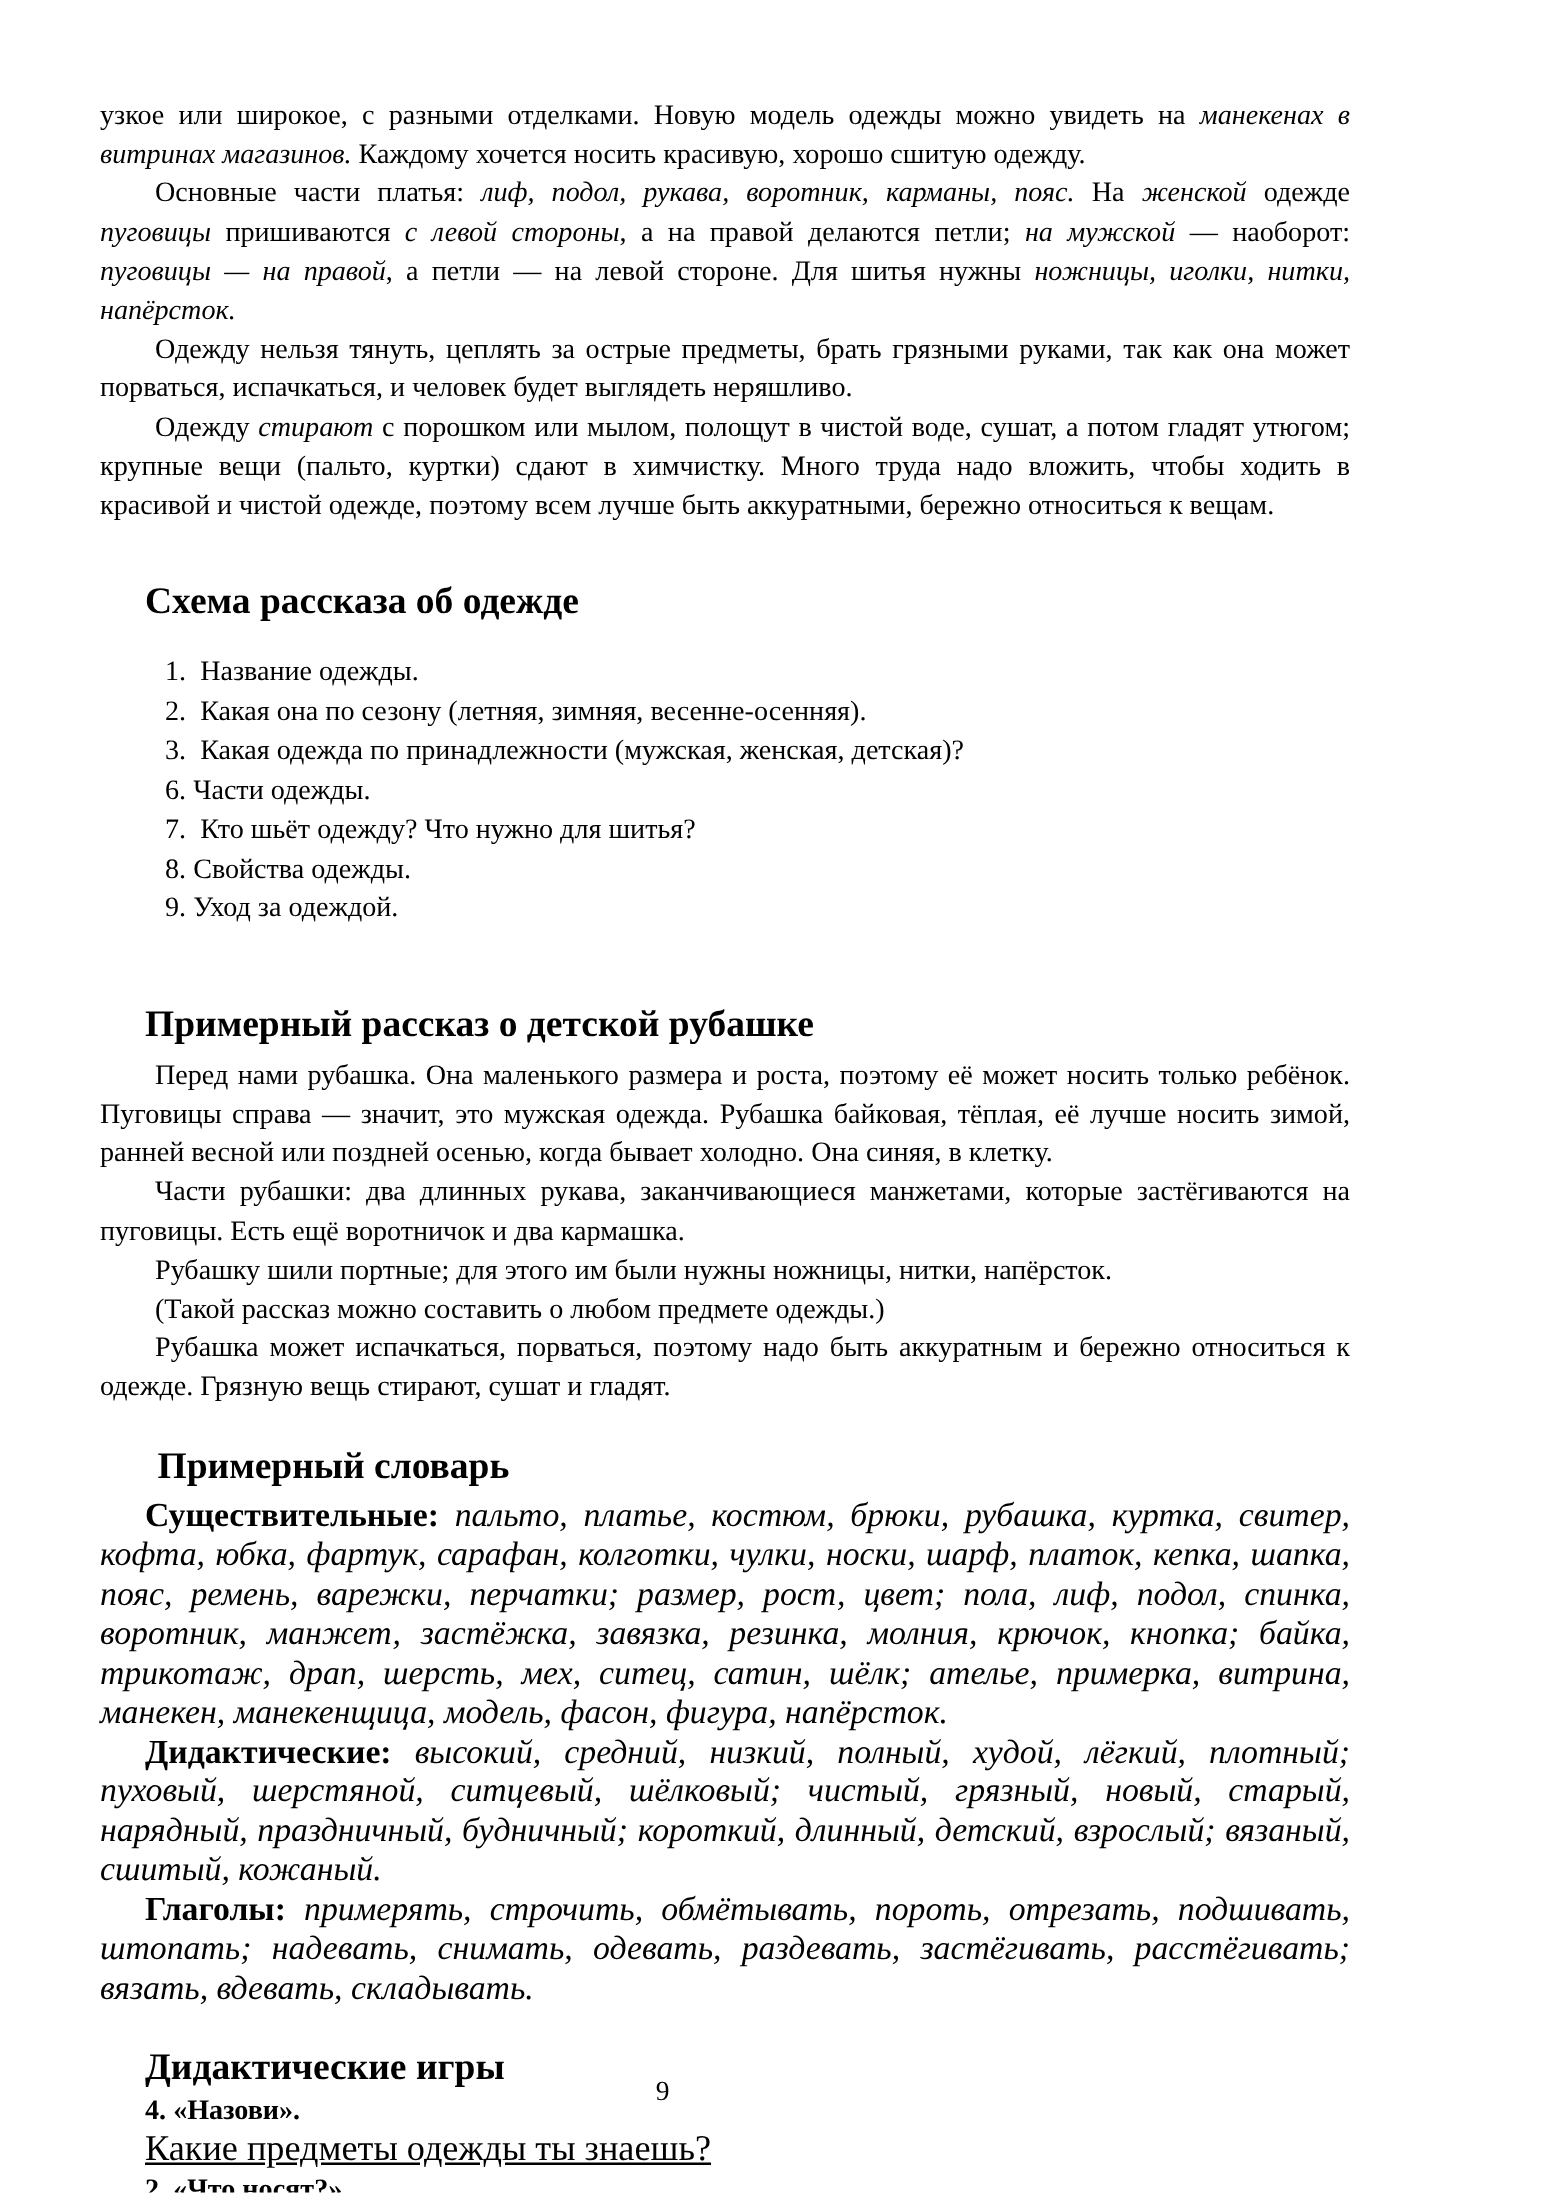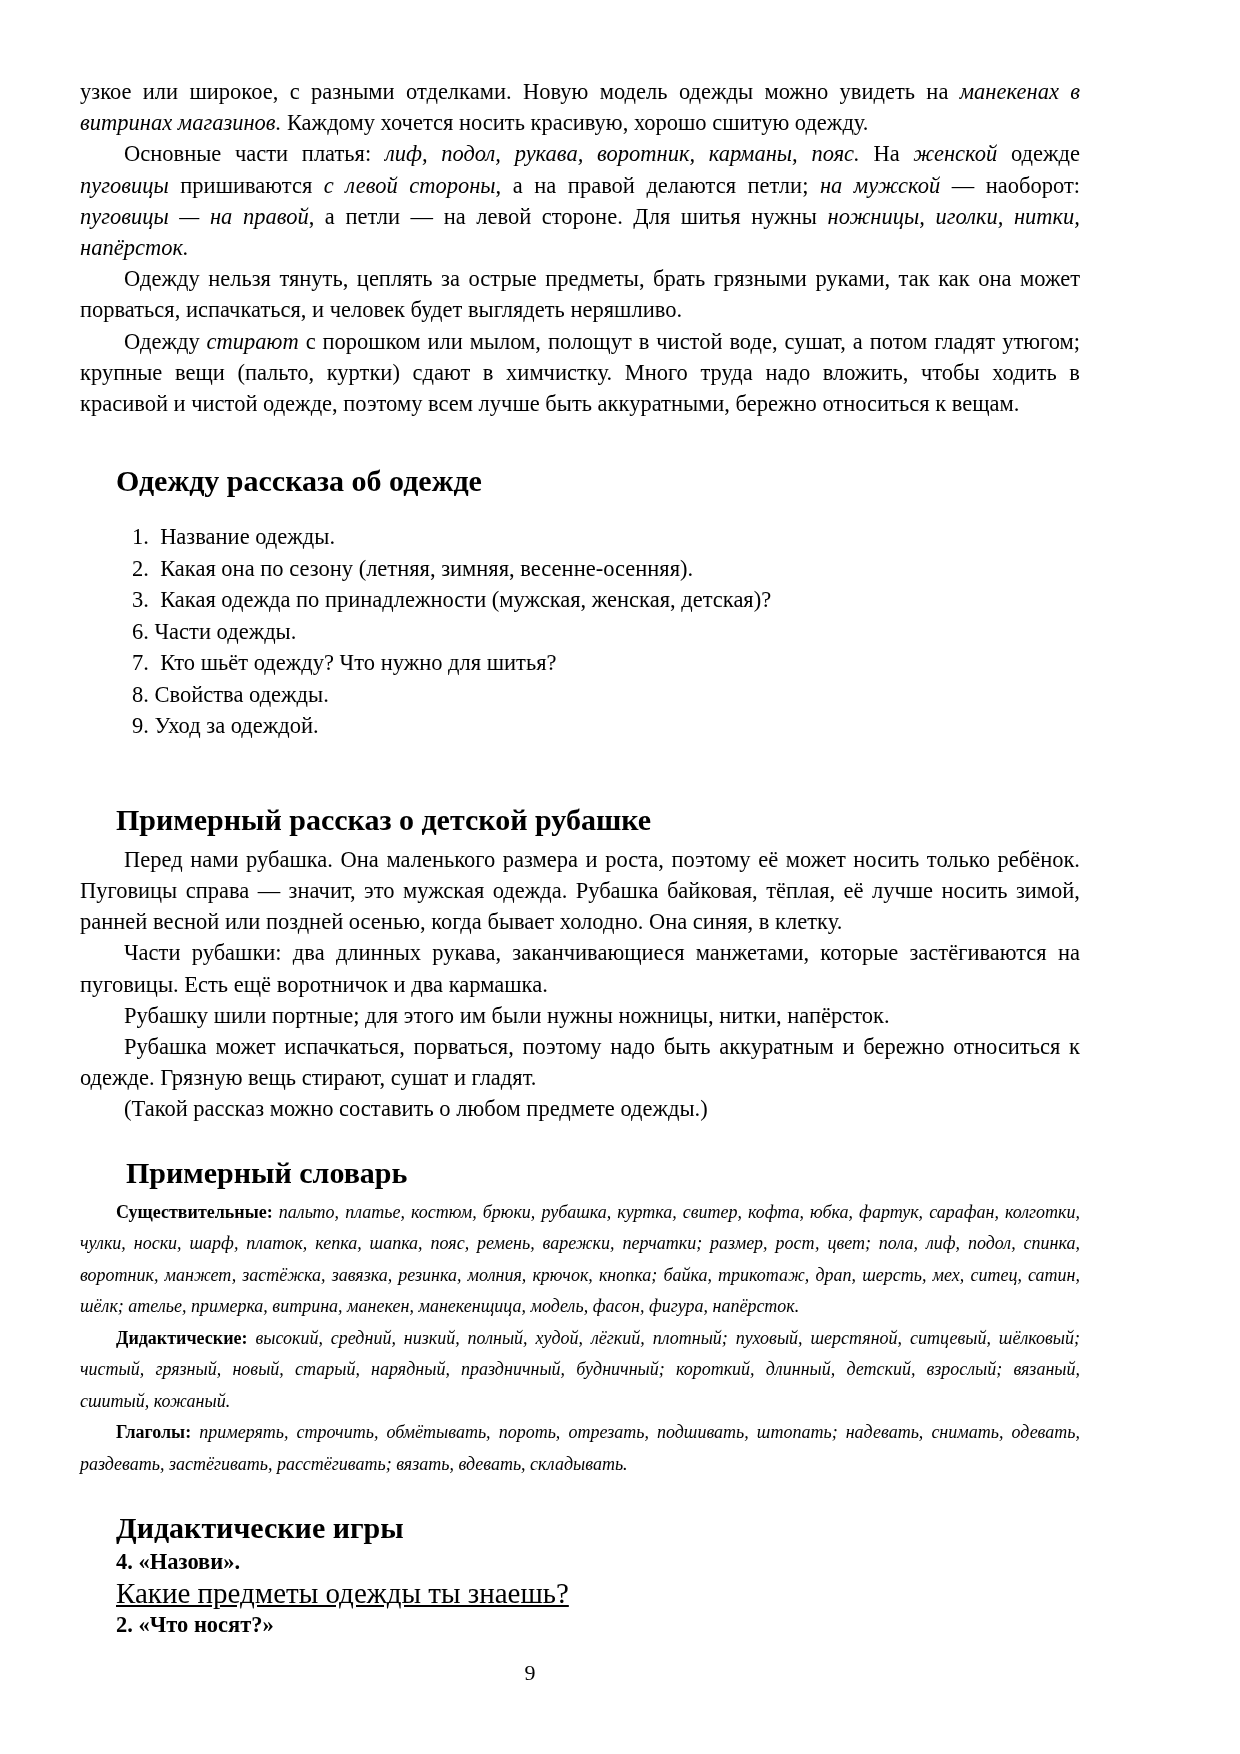--- a/index.html
+++ b/index.html
@@ -64,21 +64,21 @@
   ol.schema li {
     font-size: 22.5px;
     line-height: 31.5px;
     padding-left: 36px;
     white-space: pre;
   }
 
   
   p.vocab {
     margin: 0;
-    font-size: 18px;
+    font-size: 27px;
     line-height: 31.5px;
     text-align: justify;
     text-indent: 36px;
     font-style: italic;
   }
   p.vocab .lbl {
     font-style: normal;
     font-weight: bold;
   }
   p.vocab .spacer {
@@ -119,42 +119,42 @@
 
     <div id="intro-paragraphs">
         <p class="para noindent"><span>узкое или широкое, с разными отделками. Новую модель одежды можно увидеть на </span><i>манекенах в витринах магазинов.</i><span> Каждому хочется носить красивую, хорошо сшитую одежду.</span></p>
         <p class="para"><span>Основные части платья: </span><i>лиф, подол, рукава, воротник, карманы, пояс.</i><span> На </span><i>женской </i><span>одежде </span><i>пуговицы </i><span>пришиваются </span><i>с левой стороны</i><span>, а на правой делаются петли; </span><i>на мужской </i><span>— наоборот: </span><i>пуговицы — на правой</i><span>, а петли — на левой стороне. Для шитья нужны </span><i>ножницы, иголки, нитки, напёрсток.</i></p>
         <p class="para"><span>Одежду нельзя тянуть, цеплять за острые предметы, брать грязными руками, так как она может порваться, испачкаться, и человек будет выглядеть неряшливо.</span></p>
         <p class="para"><span>Одежду </span><i>стирают </i><span>с порошком или мылом, полощут в чистой воде, сушат, а потом гладят утюгом; крупные вещи (пальто, куртки) сдают в химчистку. Много труда надо вложить, чтобы ходить в красивой и чистой одежде, поэтому всем лучше быть аккуратными, бережно относиться к вещам.</span></p>
       </div>
 
     <div class="gap-before-head"></div>
 
-    <h2 class="section-head">Одежду рассказа об одежде</h2>
+    <h2 class="section-head">Схема рассказа об одежде</h2>
     <div class="gap-after-head"></div>
     <ol class="schema" id="schema-list">
         <li><span>1.</span><span>  Название одежды.</span></li>
         <li><span>2.</span><span>  Какая она по сезону (летняя, зимняя, весенне-осенняя).</span></li>
         <li><span>3.</span><span>  Какая одежда по принадлежности (мужская, женская, детская)?</span></li>
         <li><span>6.</span><span> Части одежды.</span></li>
         <li><span>7.</span><span>  Кто шьёт одежду? Что нужно для шитья?</span></li>
         <li><span>8.</span><span> Свойства одежды.</span></li>
         <li><span>9.</span><span> Уход за одеждой.</span></li>
       </ol>
 
     <div class="gap-before-head"></div>
 
     <h2 class="section-head">Примерный рассказ о детской рубашке</h2>
     <div class="gap-after-head"></div>
     <div id="story-paragraphs">
         <p class="para"><span>Перед нами рубашка. Она маленького размера и роста, поэтому её может носить только ребёнок. Пуговицы справа — значит, это мужская одежда. Рубашка байковая, тёплая, её лучше носить зимой, ранней весной или поздней осенью, когда бывает холодно. Она синяя, в клетку.</span></p>
         <p class="para"><span>Части рубашки: два длинных рукава, заканчивающиеся манжетами, которые застёгиваются на пуговицы. Есть ещё воротничок и два кармашка.</span></p>
         <p class="para"><span>Рубашку шили портные; для этого им были нужны ножницы, нитки, напёрсток.</span></p>
+        <p class="para"><span>(Такой рассказ можно составить о любом предмете одежды.)</span></p>
         <p class="para"><span>Рубашка может испачкаться, порваться, поэтому надо быть аккуратным и бережно относиться к одежде. Грязную вещь стирают, сушат и гладят.</span></p>
-        <p class="para"><span>(Такой рассказ можно составить о любом предмете одежды.)</span></p>
       </div>
 
     <div class="gap-before-head-sm"></div>
 
     <h2 class="section-head vocab">Примерный словарь</h2>
     <div class="gap-after-head"></div>
     <div id="vocabulary-groups">
         <p class="vocab"><span class="lbl">Существительные:</span><span class="spacer"> </span><span>пальто,  платье, костюм, брюки, рубашка, куртка, свитер, кофта, юбка, фартук, сарафан, колготки, чулки, носки, шарф, платок, кепка, шапка, пояс, ремень, варежки, перчатки; размер, рост, цвет; пола, лиф, подол, спинка, воротник, манжет, застёжка, завязка, резинка, молния, крючок, кнопка; байка, трикотаж, драп, шерсть, мех, ситец, сатин, шёлк; ателье, примерка, витрина, манекен, манекенщица, модель, фасон, фигура, напёрсток.</span></p>
         <p class="vocab"><span class="lbl">Дидактические:</span><span class="spacer"> </span><span>высокий, средний, низкий, полный, худой, лёгкий, плотный; пуховый, шерстяной, ситцевый, шёлковый; чистый, грязный, новый, старый, нарядный, праздничный, будничный; короткий, длинный, детский, взрослый; вязаный, сшитый, кожаный.</span></p>
         <p class="vocab"><span class="lbl">Глаголы:</span><span class="spacer"> </span><span>примерять, строчить, обмётывать, пороть, отрезать, подшивать, штопать; надевать, снимать, одевать, раздевать, застёгивать, расстёгивать; вязать, вдевать, складывать.</span></p>

